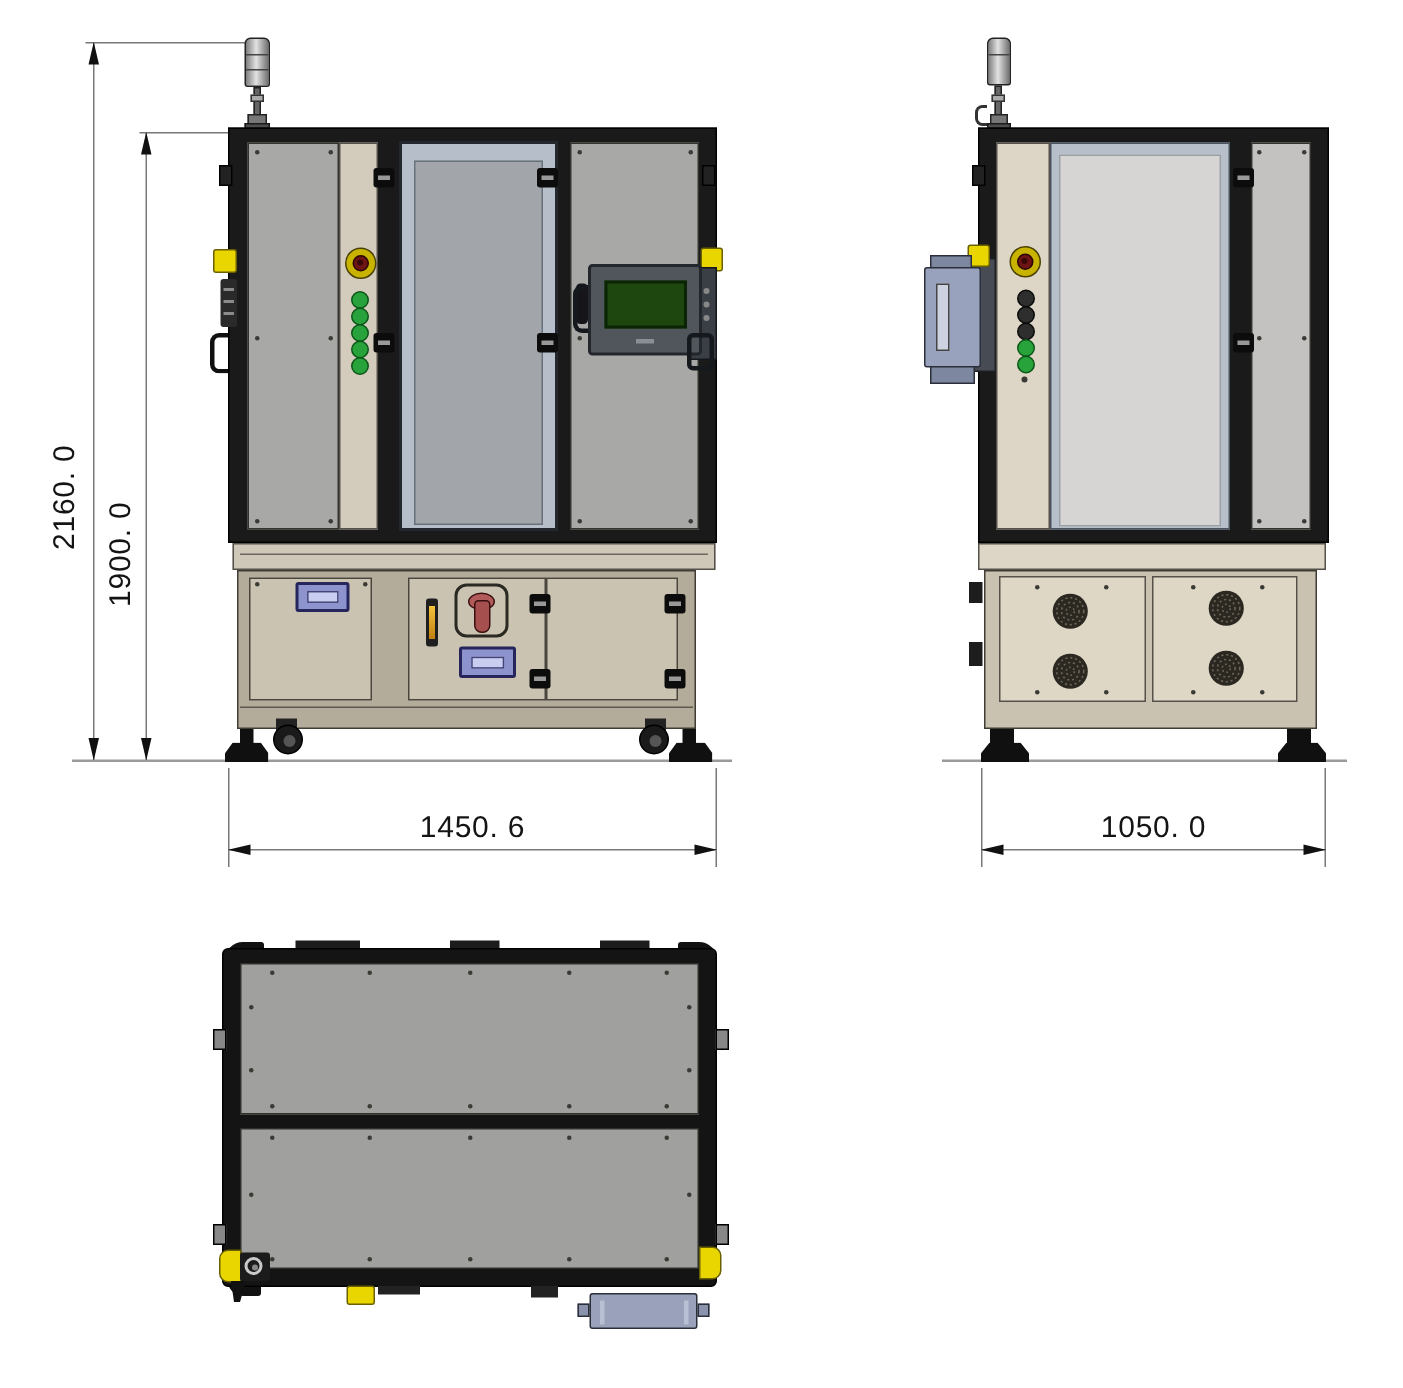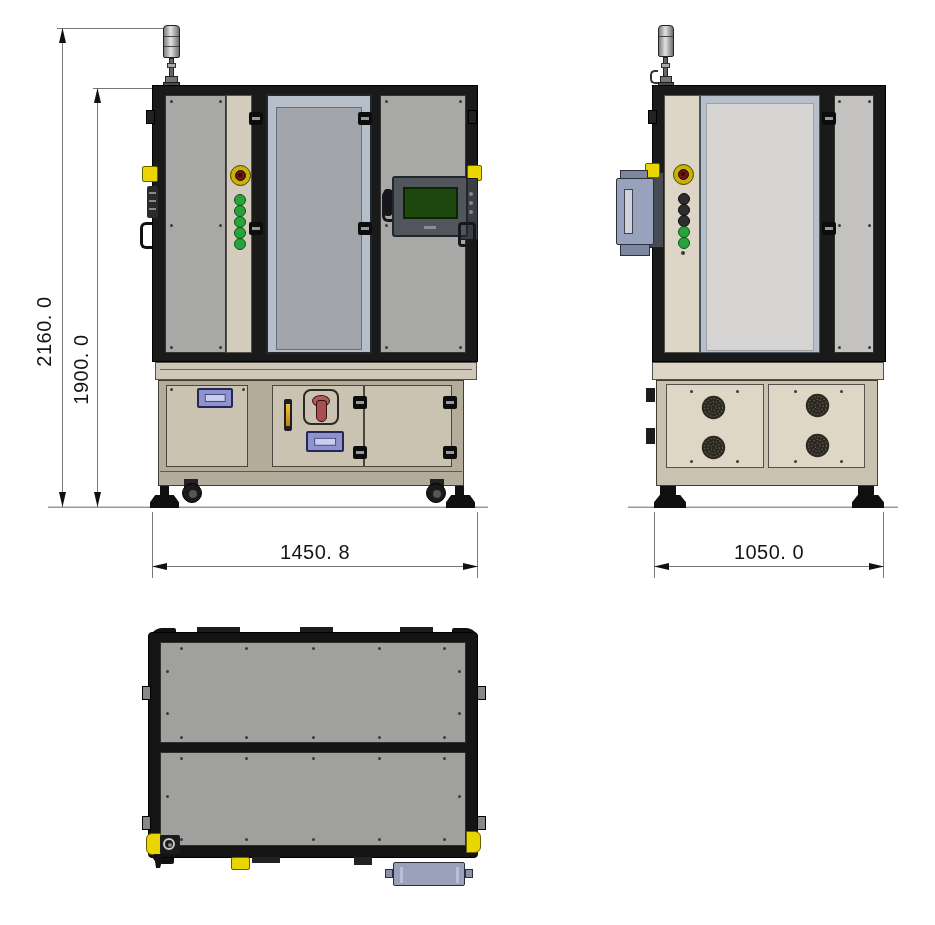--- a/index.html
+++ b/index.html
@@ -50,21 +50,21 @@
     <polygon points="97.5,507 94,492 101,492"></polygon>
     <polygon points="152,566.5 167,563 167,570"></polygon>
     <polygon points="478,566.5 463,563 463,570"></polygon>
     <polygon points="654,566.5 669,563 669,570"></polygon>
     <polygon points="884,566.5 869,563 869,570"></polygon>
   </g>
 </svg>
 
 <div class="dim-label rot" style="left:-26px;top:320px">2160. 0</div>
 <div class="dim-label rot" style="left:11px;top:358px">1900. 0</div>
-<div class="dim-label" style="left:245px;top:541px">1450. 8</div>
+<div class="dim-label" style="left:245px;top:541px">1450. 6</div>
 <div class="dim-label" style="left:699px;top:541px">1050. 0</div>
 
 <div class="a" style="left:0;top:0;width:500px;height:520px">
 
   <div class="a" style="left:163px;top:25px;width:18px;height:61px">
     <div class="a" style="left:0;top:0;width:17px;height:33px;background:linear-gradient(90deg,#7e7e7e,#e2e2e2 45%,#6f6f6f);border:1px solid #222;border-radius:4px 4px 2px 2px"></div>
     <div class="a" style="left:1px;top:11px;width:15px;height:1px;background:#444"></div>
     <div class="a" style="left:1px;top:21px;width:15px;height:1px;background:#444"></div>
     <div class="a" style="left:6px;top:33px;width:5px;height:22px;background:#666;border:1px solid #222"></div>
     <div class="a" style="left:4px;top:38px;width:9px;height:5px;background:#aaa;border:1px solid #333"></div>

